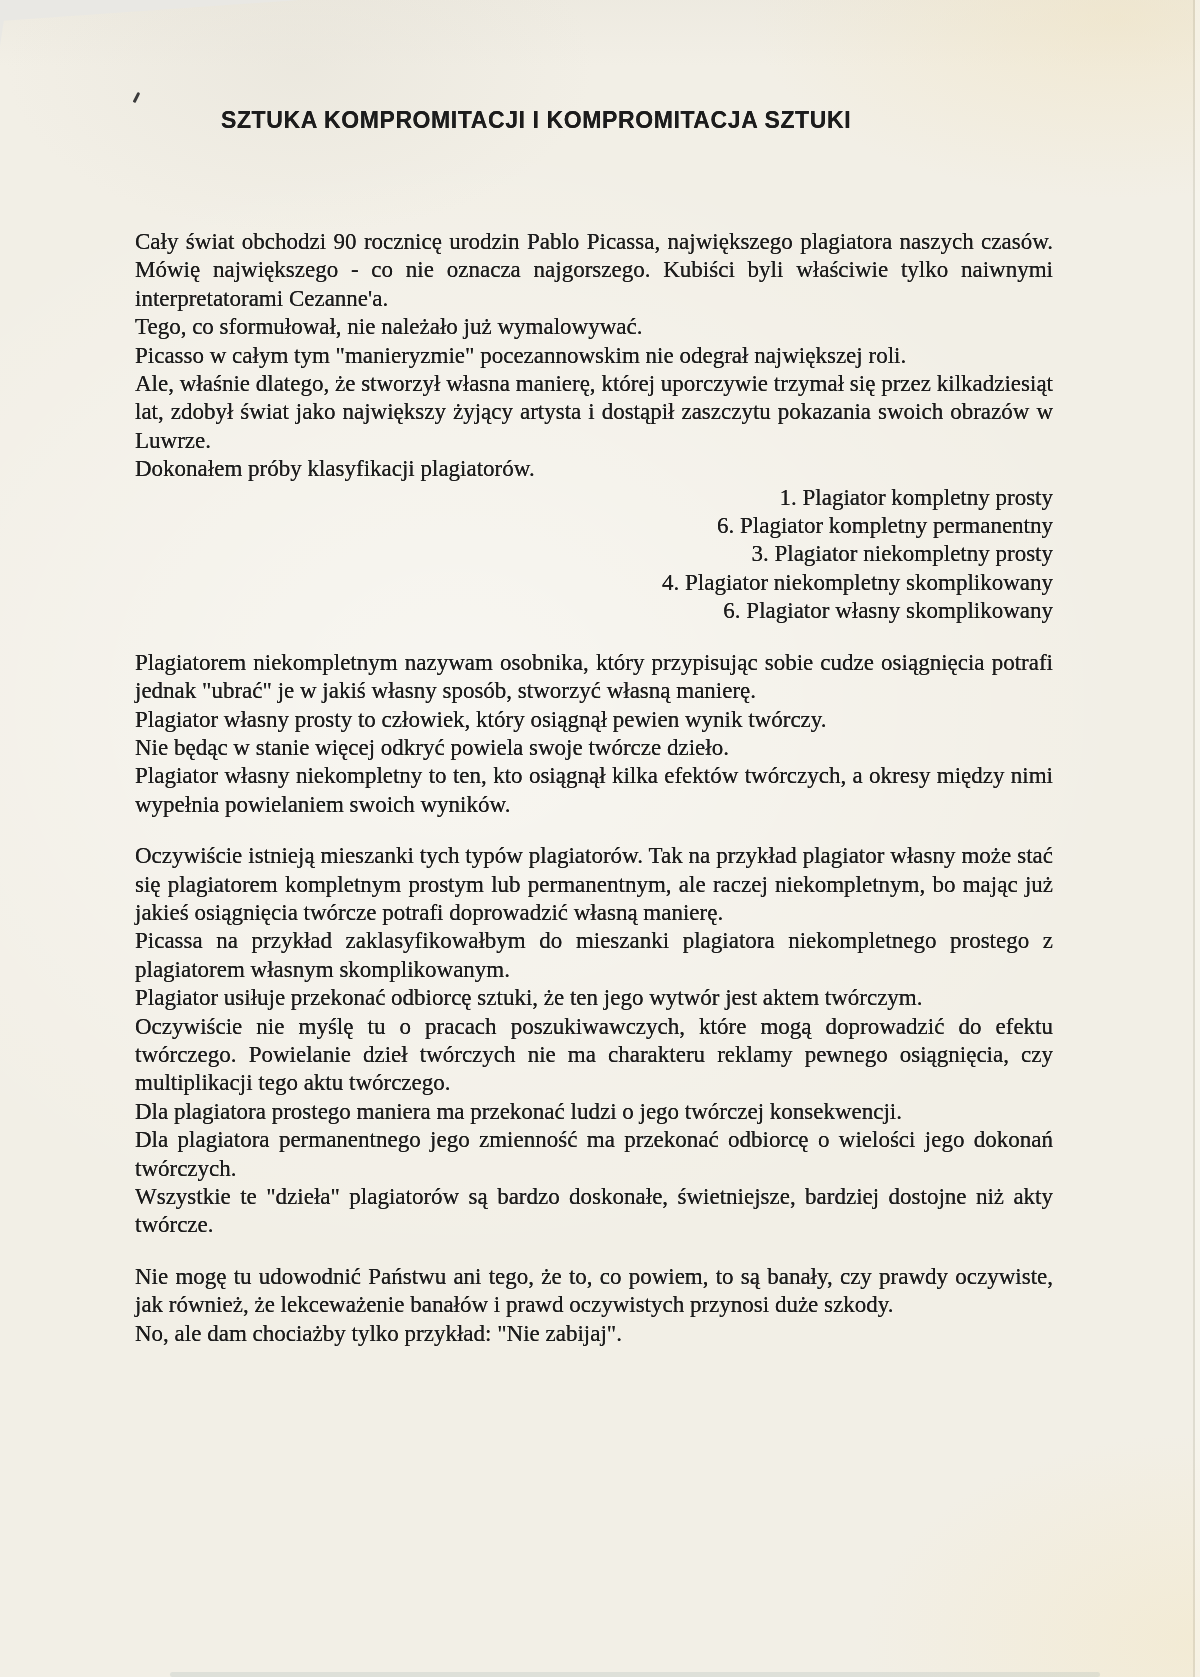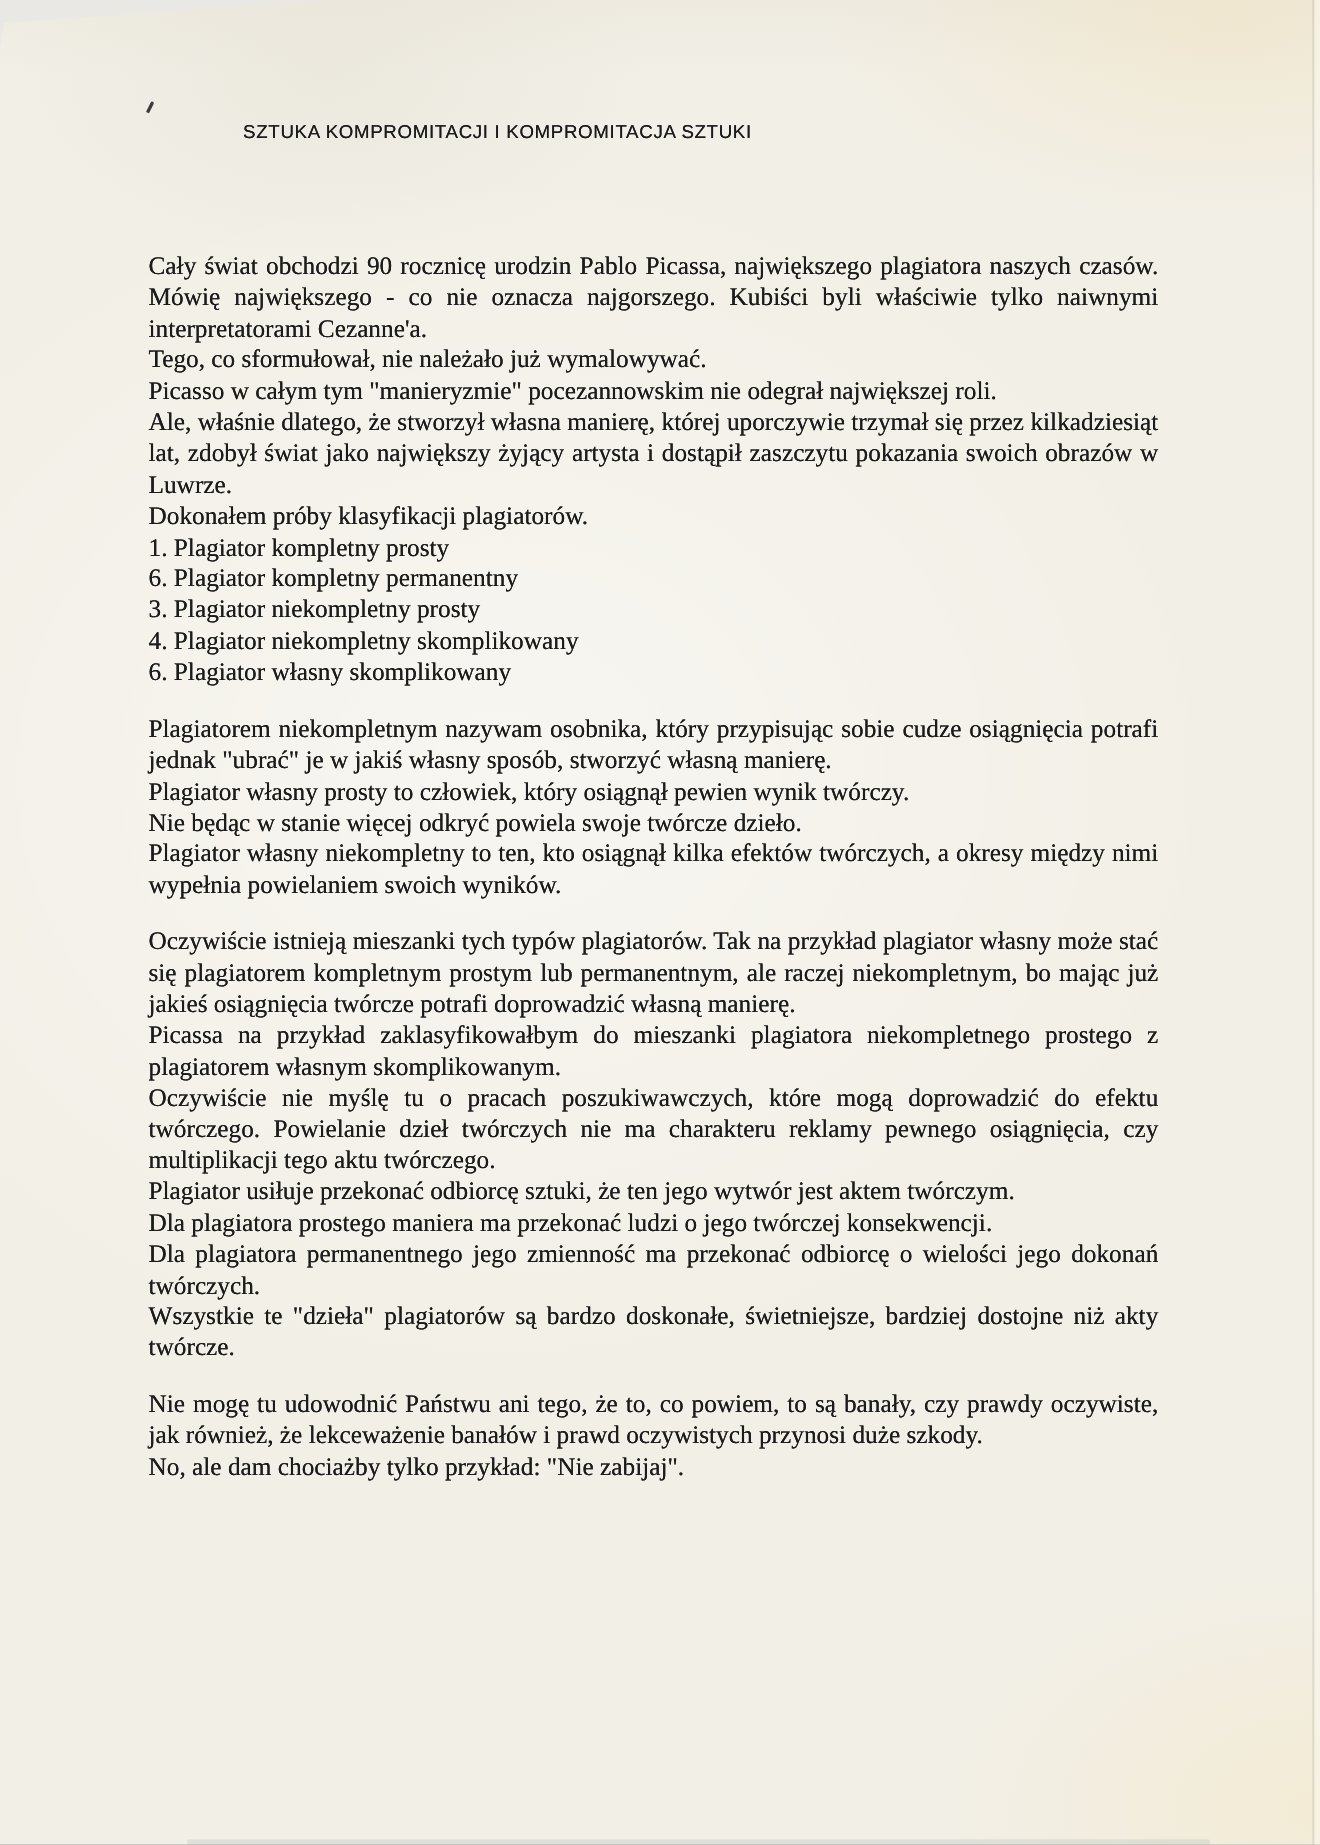--- a/index.html
+++ b/index.html
@@ -82,38 +82,38 @@
   }
   
   .content {
     position: absolute;
     left: 135px;
     top: 0;
     width: 918px;
   }
   .title {
     margin: 105px 0 0 86px;
-    font-size: 17px;
-    font-weight: 400;
+    font-size: 23px;
+    font-weight: 700;
     letter-spacing: 0.6px;
     line-height: 30px;
     white-space: nowrap;
     text-shadow: 0 0 0.6px currentColor;
   }
   .body-text {
     margin-top: 93px;
     font-size: 23px;
     line-height: 28.4px;
     text-align: justify;
     text-shadow: 0 0 0.5px currentColor;
   }
   .block { margin: 0; font-family: Liberation Serif, serif; }
   .block + .block { margin-top: 23px; }
   .block p { margin: 0; }
-  .block p.list-line { text-align: left; }
+  .block p.list-line { text-align: right; }
 </style>
 </head>
 <body>
 
 <div class="page">
 
   <div class="edge-sliver"></div>
   <div class="edge-sliver-left"></div>
   <div class="right-edge-line"></div>
   <div class="right-edge-strip"></div>
@@ -142,22 +142,22 @@
       <div class="block">
         <p>Plagiatorem niekompletnym nazywam osobnika, który przypisując sobie cudze osiągnięcia potrafi jednak "ubrać" je w jakiś własny sposób, stworzyć własną manierę.</p>
         <p>Plagiator własny prosty to człowiek, który osiągnął pewien wynik twórczy.</p>
         <p>Nie będąc w stanie więcej odkryć powiela swoje twórcze dzieło.</p>
         <p>Plagiator własny niekompletny to ten, kto osiągnął kilka efektów twórczych, a okresy między nimi wypełnia powielaniem swoich wyników.</p>
       </div>
 
       <div class="block">
         <p>Oczywiście istnieją mieszanki tych typów plagiatorów. Tak na przykład plagiator własny może stać się plagiatorem kompletnym prostym lub permanentnym, ale raczej niekompletnym, bo mając już jakieś osiągnięcia twórcze potrafi doprowadzić własną manierę.</p>
         <p>Picassa na przykład zaklasyfikowałbym do mieszanki  plagiatora niekompletnego prostego z plagiatorem własnym skomplikowanym.</p>
+        <p>Plagiator usiłuje przekonać odbiorcę sztuki, że ten jego wytwór jest aktem twórczym.</p>
         <p>Oczywiście nie myślę tu o pracach poszukiwawczych, które mogą doprowadzić do efektu twórczego. Powielanie dzieł twórczych nie ma charakteru reklamy pewnego osiągnięcia,  czy multiplikacji tego aktu twórczego.</p>
-        <p>Plagiator usiłuje przekonać odbiorcę sztuki, że ten jego wytwór jest aktem twórczym.</p>
         <p>Dla plagiatora prostego maniera  ma przekonać ludzi o jego twórczej konsekwencji.</p>
         <p>Dla plagiatora permanentnego jego zmienność ma przekonać odbiorcę o wielości jego dokonań twórczych.</p>
         <p>Wszystkie te "dzieła" plagiatorów są bardzo doskonałe, świetniejsze, bardziej dostojne niż akty twórcze.</p>
       </div>
 
       <div class="block">
         <p>Nie mogę tu udowodnić Państwu ani tego, że to, co powiem, to są banały, czy prawdy oczywiste, jak również, że lekceważenie banałów i prawd oczywistych przynosi duże szkody.</p>
         <p>No, ale dam chociażby tylko przykład: "Nie zabijaj".</p>
       </div>
 

